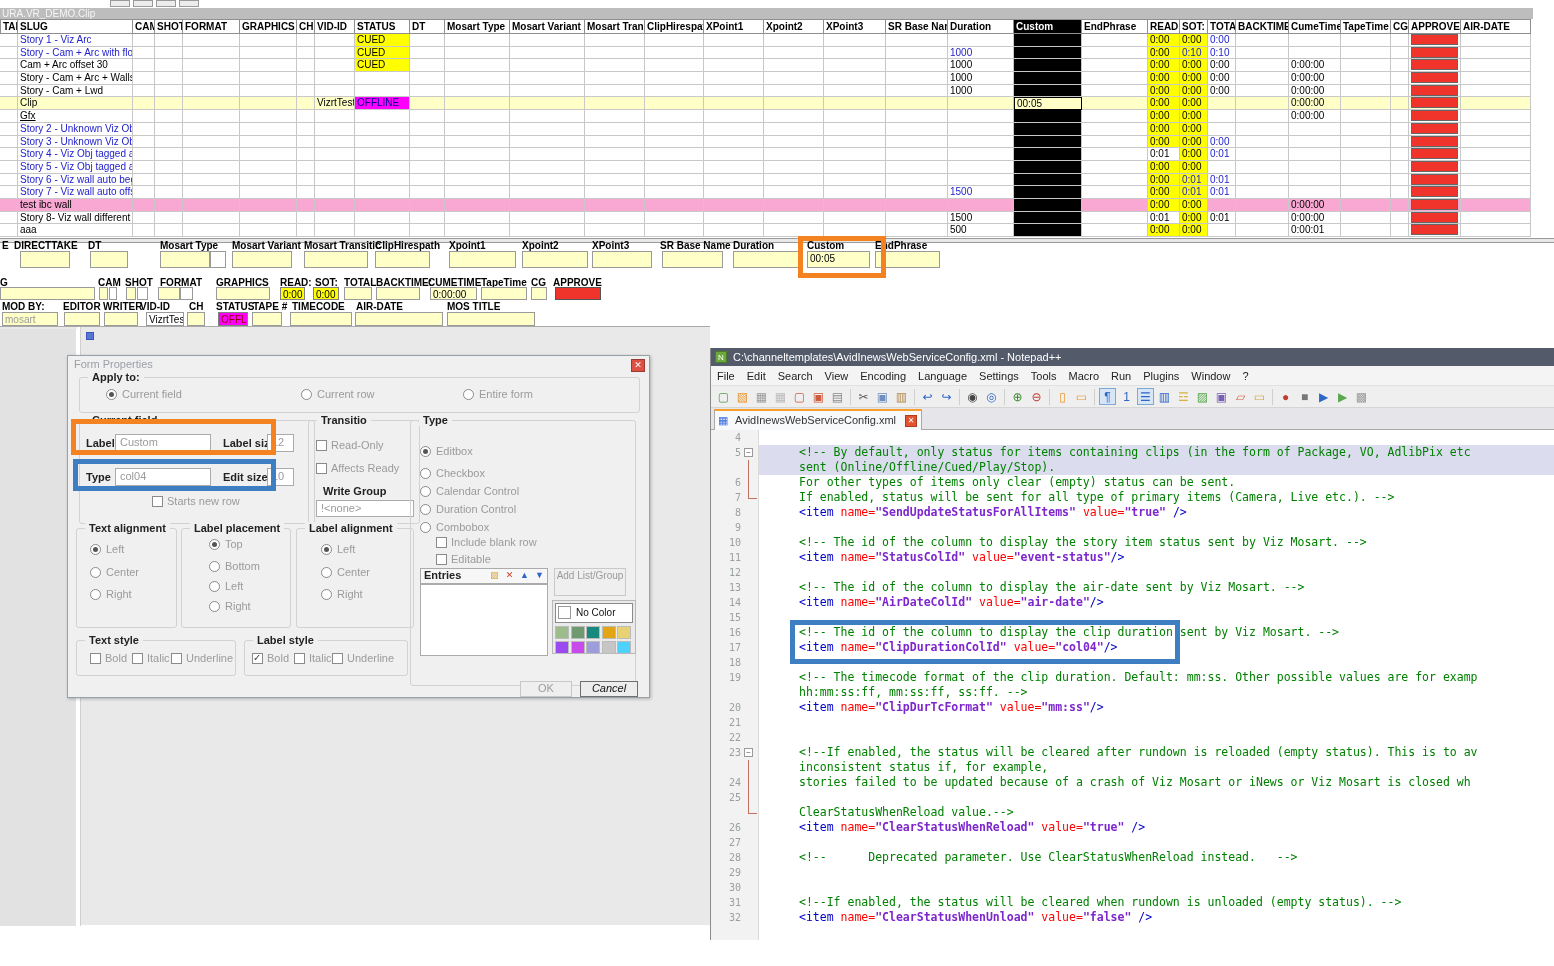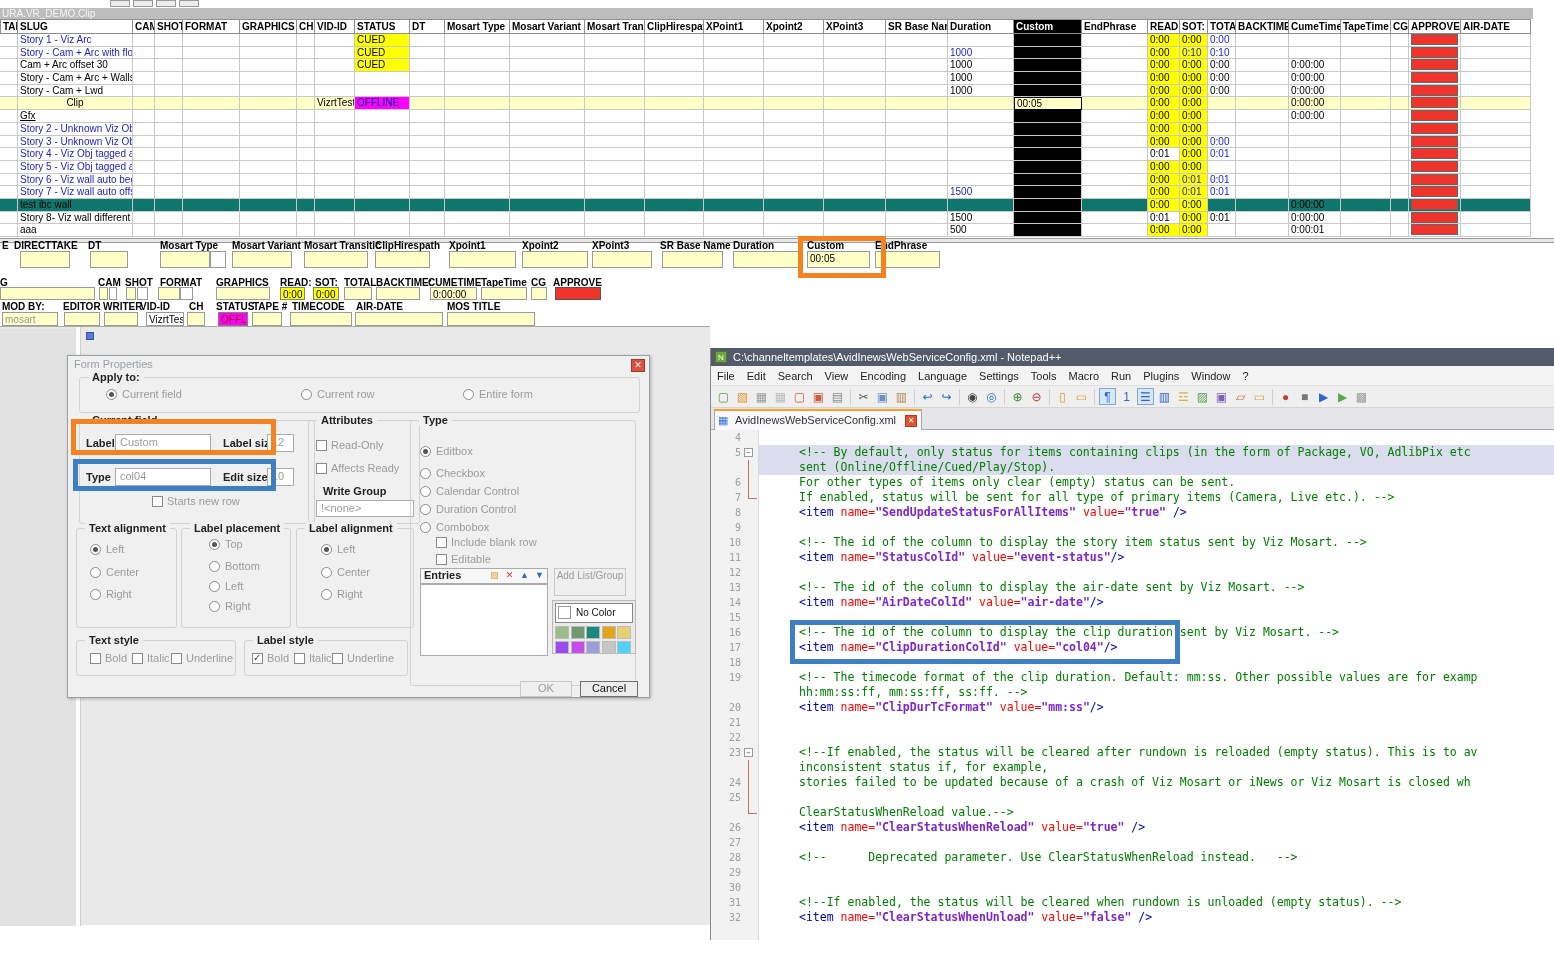--- a/index.html
+++ b/index.html
@@ -300,21 +300,21 @@
         <div class="gcell" style="width: 52px; flex: 0 0 52px; height: 12.7px;">0:00:00</div>
         <div class="gcell" style="width: 50px; flex: 0 0 50px; height: 12.7px;"></div>
         <div class="gcell" style="width: 18px; flex: 0 0 18px; height: 12.7px;"></div>
         <div class="gcell" style="width: 52px; flex: 0 0 52px; height: 12.7px;">
           <div style="margin: 0px; height: 9px; background: rgb(240, 52, 43); border: 1px solid rgb(102, 102, 102);"></div>
         </div>
         <div class="gcell" style="width: 70px; flex: 0 0 70px; height: 12.7px;"></div>
       </div>
       <div class="grow" style="height: 12.7px; background: rgb(255, 255, 200);">
         <div class="gcell" style="width: 18px; flex: 0 0 18px; height: 12.7px;"></div>
-        <div class="gcell" style="width: 115px; flex: 0 0 115px; height: 12.7px; text-align: center;">Clip</div>
+        <div class="gcell" style="width: 115px; flex: 0 0 115px; height: 12.7px;">Clip</div>
         <div class="gcell" style="width: 22px; flex: 0 0 22px; height: 12.7px;"></div>
         <div class="gcell" style="width: 28px; flex: 0 0 28px; height: 12.7px;"></div>
         <div class="gcell" style="width: 57px; flex: 0 0 57px; height: 12.7px;"></div>
         <div class="gcell" style="width: 57px; flex: 0 0 57px; height: 12.7px;"></div>
         <div class="gcell" style="width: 18px; flex: 0 0 18px; height: 12.7px;"></div>
         <div class="gcell" style="width: 40px; flex: 0 0 40px; height: 12.7px;">VizrtTest1</div>
         <div class="gcell" style="width: 55px; flex: 0 0 55px; height: 12.7px; background: rgb(255, 0, 255); color: rgb(0, 0, 139);">OFFLINE</div>
         <div class="gcell" style="width: 35px; flex: 0 0 35px; height: 12.7px;"></div>
         <div class="gcell" style="width: 65px; flex: 0 0 65px; height: 12.7px;"></div>
         <div class="gcell" style="width: 75px; flex: 0 0 75px; height: 12.7px;"></div>
@@ -570,21 +570,21 @@
         <div class="gcell" style="width: 28px; flex: 0 0 28px; height: 12.7px; color: rgb(34, 34, 204);">0:01</div>
         <div class="gcell" style="width: 53px; flex: 0 0 53px; height: 12.7px;"></div>
         <div class="gcell" style="width: 52px; flex: 0 0 52px; height: 12.7px;"></div>
         <div class="gcell" style="width: 50px; flex: 0 0 50px; height: 12.7px;"></div>
         <div class="gcell" style="width: 18px; flex: 0 0 18px; height: 12.7px;"></div>
         <div class="gcell" style="width: 52px; flex: 0 0 52px; height: 12.7px;">
           <div style="margin: 0px; height: 9px; background: rgb(240, 52, 43); border: 1px solid rgb(102, 102, 102);"></div>
         </div>
         <div class="gcell" style="width: 70px; flex: 0 0 70px; height: 12.7px;"></div>
       </div>
-      <div class="grow" style="height: 12.7px; background: #0f766e;">
+      <div class="grow" style="height: 12.7px; background: #f9a8d4;">
         <div class="gcell" style="width: 18px; flex: 0 0 18px; height: 12.7px;"></div>
         <div class="gcell" style="width: 115px; flex: 0 0 115px; height: 12.7px;">test ibc wall</div>
         <div class="gcell" style="width: 22px; flex: 0 0 22px; height: 12.7px;"></div>
         <div class="gcell" style="width: 28px; flex: 0 0 28px; height: 12.7px;"></div>
         <div class="gcell" style="width: 57px; flex: 0 0 57px; height: 12.7px;"></div>
         <div class="gcell" style="width: 57px; flex: 0 0 57px; height: 12.7px;"></div>
         <div class="gcell" style="width: 18px; flex: 0 0 18px; height: 12.7px;"></div>
         <div class="gcell" style="width: 40px; flex: 0 0 40px; height: 12.7px;"></div>
         <div class="gcell" style="width: 55px; flex: 0 0 55px; height: 12.7px;"></div>
         <div class="gcell" style="width: 35px; flex: 0 0 35px; height: 12.7px;"></div>
@@ -789,21 +789,21 @@
         <div class="dinput" style="position: absolute; left: 47px; top: 78px; width: 96px; height: 18px;">Custom</div>
         <div class="dlabel dark" style="position: absolute; left: 155px; top: 81px;">Label size</div>
         <div class="dinput" style="position: absolute; left: 199px; top: 78px; width: 27px; height: 18px;">12</div>
         <div class="dlabel dark" style="position: absolute; left: 18px; top: 115px;">Type</div>
         <div class="dinput" style="position: absolute; left: 47px; top: 112px; width: 96px; height: 18px;">col04</div>
         <div class="dlabel dark" style="position: absolute; left: 155px; top: 115px;">Edit size</div>
         <div class="dinput" style="position: absolute; left: 199px; top: 112px; width: 27px; height: 18px;">10</div>
         <div class="cb" style="position: absolute; left: 84px; top: 140px; width: 11px; height: 11px;"></div>
         <div class="dlabel" style="position: absolute; left: 99px; top: 139px;">Starts new row</div>
         <div class="grp" style="position: absolute; left: 240px; top: 64px; width: 112px; height: 104px;">
-          <span class="glabel">Attributes</span>
+          <span class="glabel">Transitio</span>
         </div>
         <div class="cb" style="position: absolute; left: 248px; top: 84px; width: 11px; height: 11px;"></div>
         <div class="dlabel" style="position: absolute; left: 263px; top: 83px;">Read-Only</div>
         <div class="cb" style="position: absolute; left: 248px; top: 107px; width: 11px; height: 11px;"></div>
         <div class="dlabel" style="position: absolute; left: 263px; top: 106px;">Affects Ready</div>
         <div class="dlabel dark" style="position: absolute; left: 255px; top: 129px;">Write Group</div>
         <div class="dinput" style="position: absolute; left: 248px; top: 144px; width: 98px; height: 17px;">!&lt;none&gt;</div>
         <div class="grp" style="position: absolute; left: 342px; top: 64px; width: 226px; height: 266px;">
           <span class="glabel">Type</span>
         </div>
@@ -883,21 +883,21 @@
         <div class="grp" style="position: absolute; left: 176px; top: 284px; width: 164px; height: 36px;">
           <span class="glabel">Label style</span>
         </div>
         <div class="cb checked" style="position: absolute; left: 184px; top: 297px; width: 11px; height: 11px;"></div>
         <div class="dlabel" style="position: absolute; left: 199px; top: 296px;">Bold</div>
         <div class="cb" style="position: absolute; left: 226px; top: 297px; width: 11px; height: 11px;"></div>
         <div class="dlabel" style="position: absolute; left: 241px; top: 296px;">Italic</div>
         <div class="cb" style="position: absolute; left: 264px; top: 297px; width: 11px; height: 11px;"></div>
         <div class="dlabel" style="position: absolute; left: 279px; top: 296px;">Underline</div>
         <div class="dbtn" style="position: absolute; left: 452px; top: 325px; width: 52px; height: 16px;">OK</div>
-        <div class="dbtn enabled" style="position: absolute; left: 512px; top: 325px; width: 58px; height: 16px;">Cancel</div>
+        <div class="dbtn enabled" style="position: absolute; left: 512px; top: 325px; width: 58px; height: 16px; font-style: italic;">Cancel</div>
       </div>
   </div>
   <div class="hlrect orange" style="left:71px;top:419px;width:205px;height:36px;"></div>
   <div class="hlrect blue" style="left:73px;top:459px;width:203px;height:32px;"></div>
 
   <div id="npp">
     <div id="npp-title">
       <span id="npp-title-icon">N</span>
       <span id="npp-title-text">C:\channeltemplates\AvidInewsWebServiceConfig.xml - Notepad++</span>
     </div>

